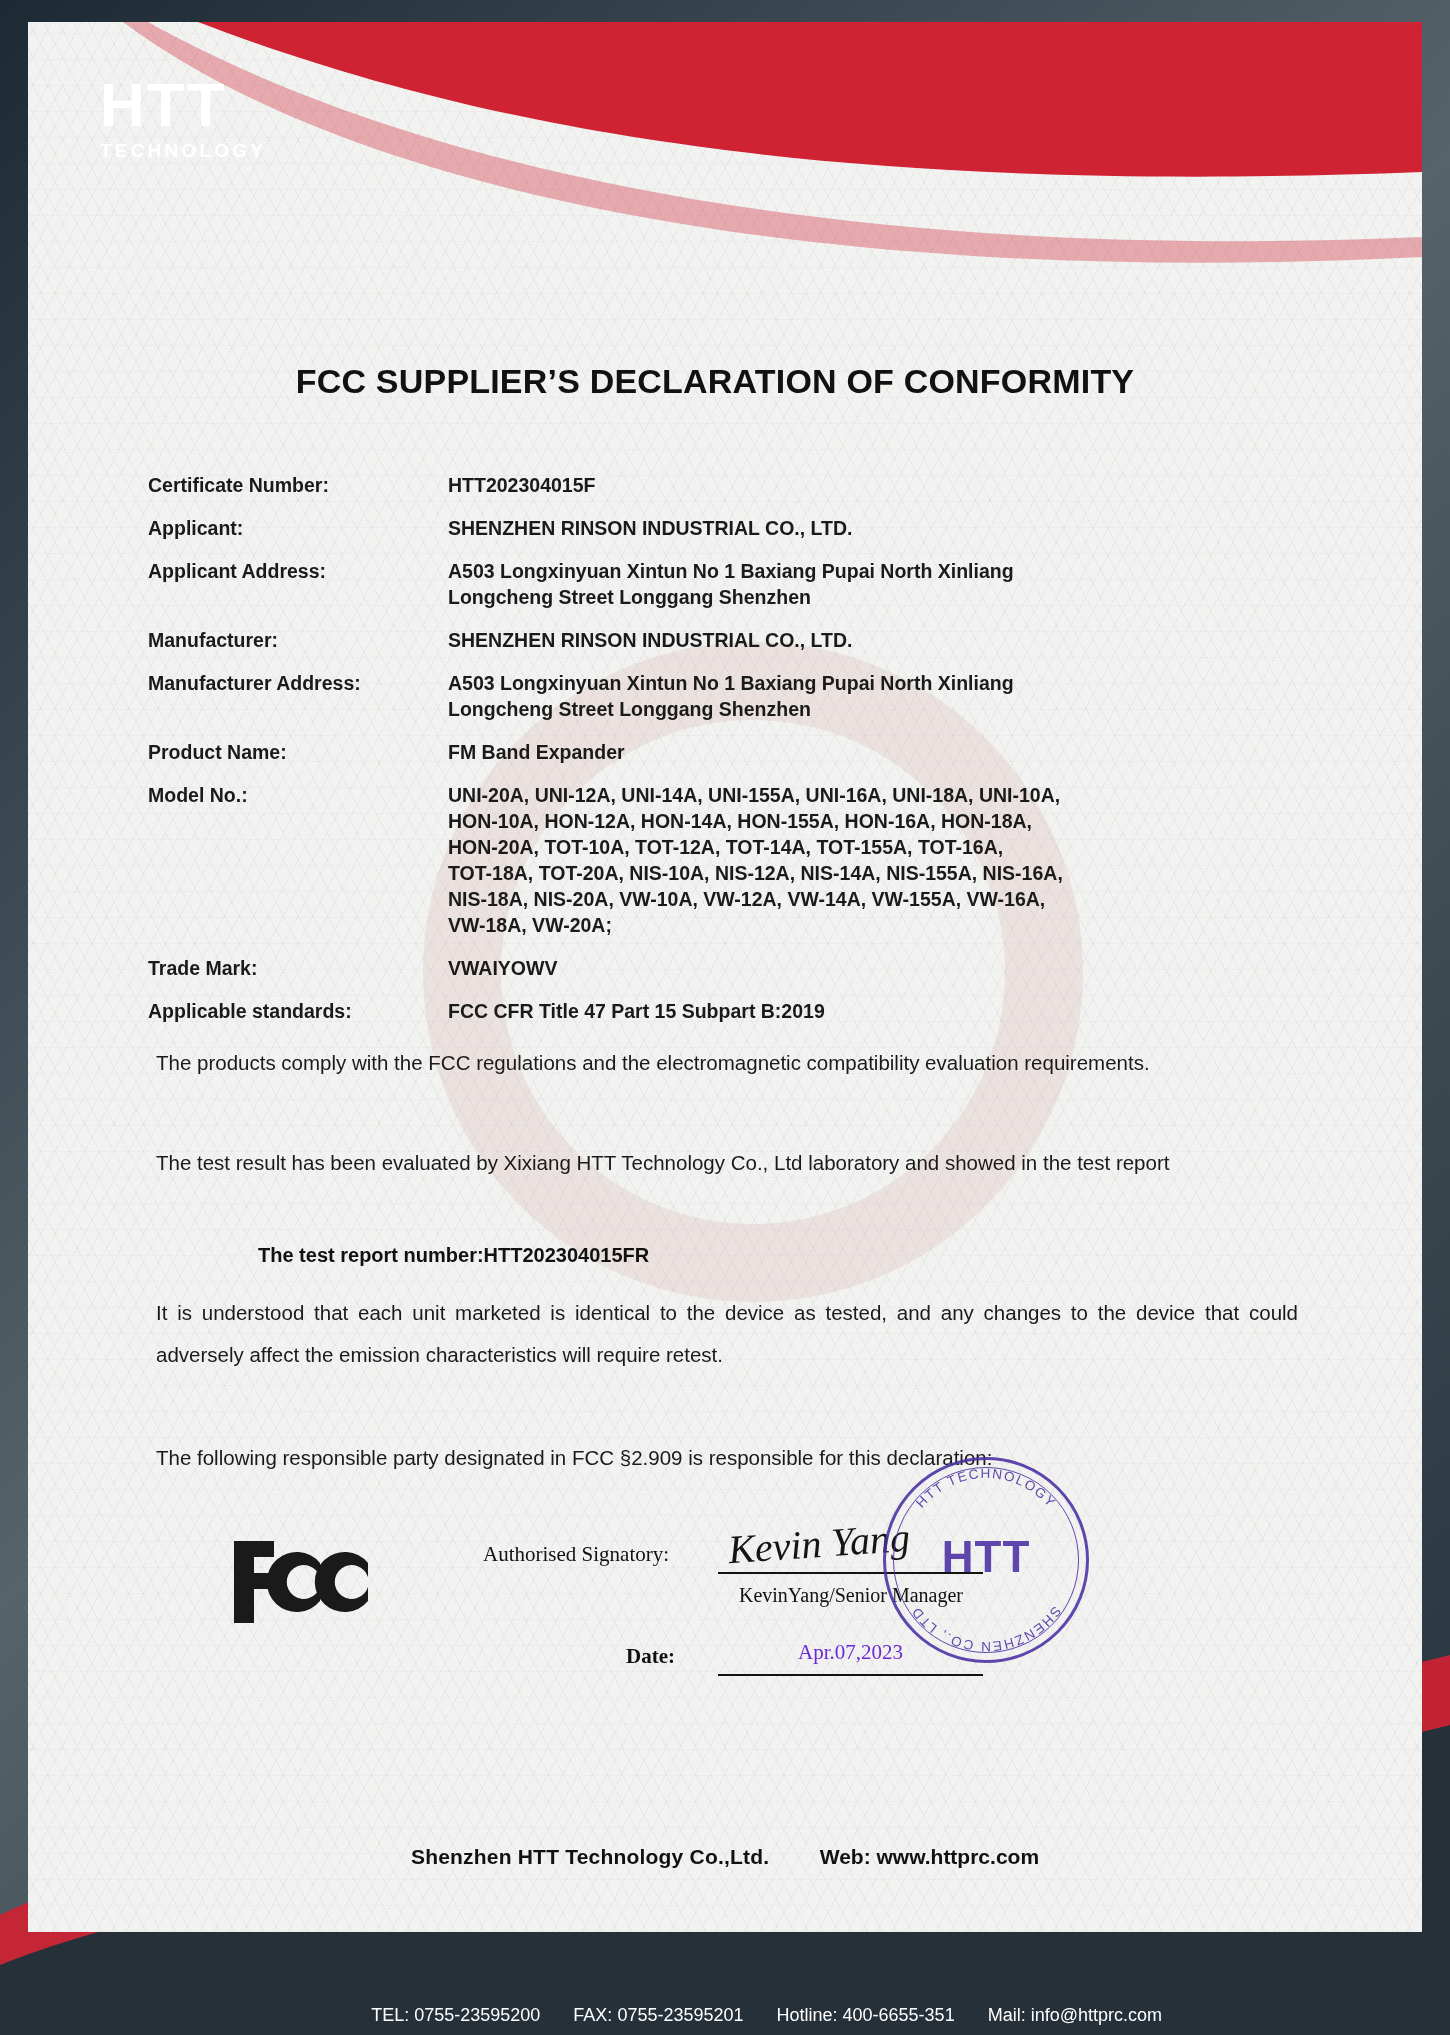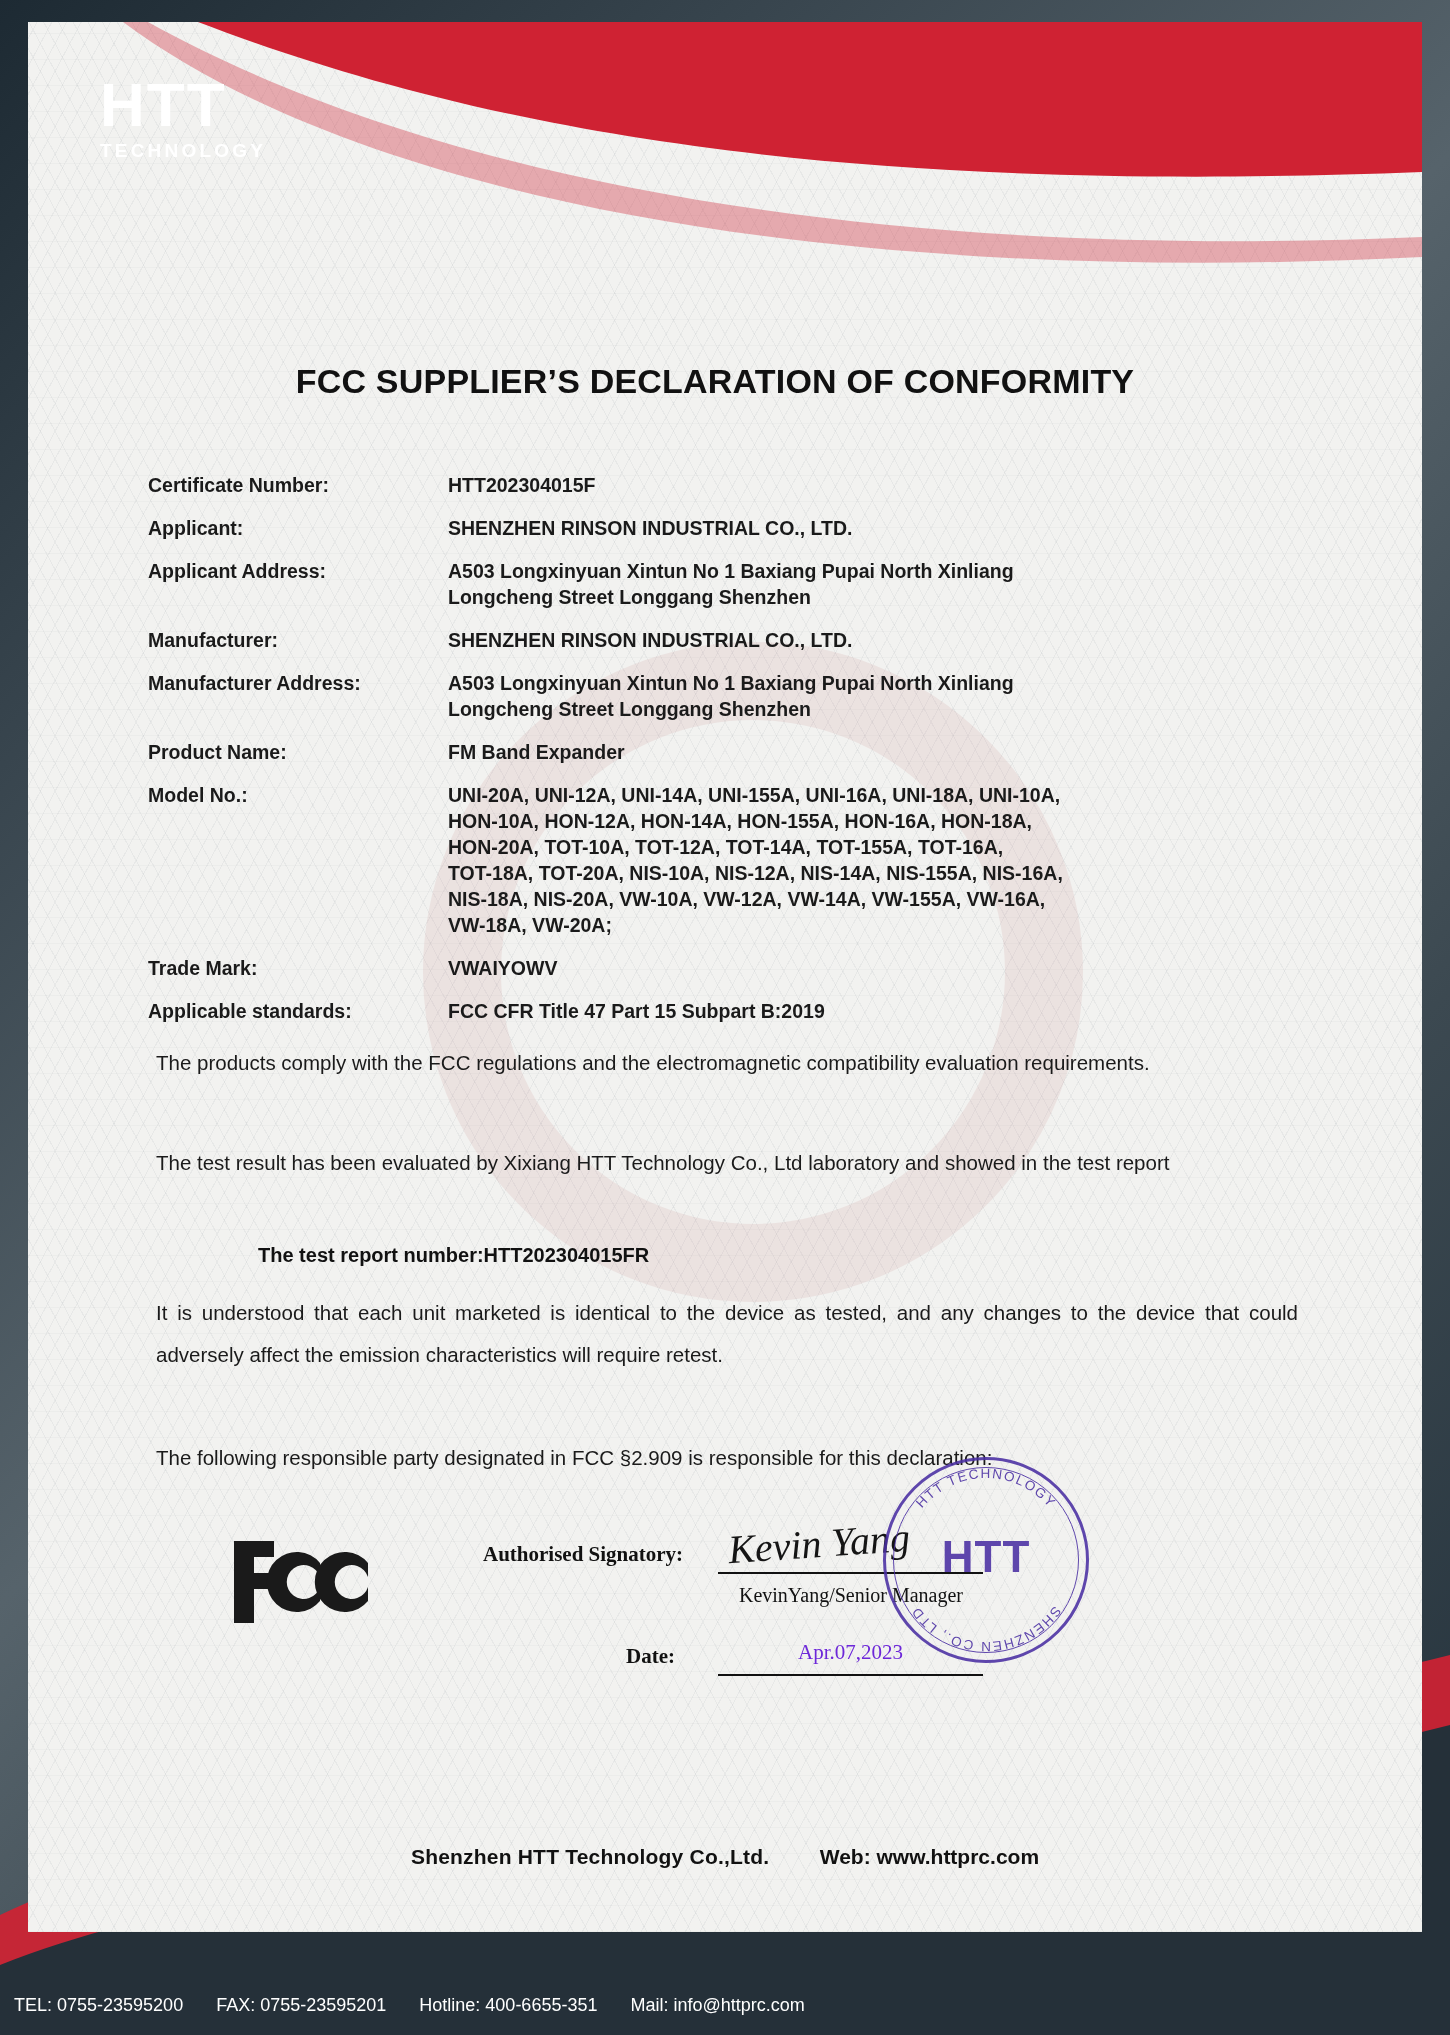--- a/index.html
+++ b/index.html
@@ -173,21 +173,21 @@
     width: 145px;
     height: 74px;
   }
 
   
   .sig-label {
     position: absolute;
     left: 455px;
     top: 1270px;
     font-size: 21px;
-    font-weight: bold;
+    font-weight: normal;
     color: #111;
     font-family: "Liberation Serif", serif;
   }
   .sig-line {
     position: absolute;
     left: 690px;
     top: 1300px;
     width: 265px;
     border-bottom: 2px solid #111;
   }
@@ -300,24 +300,23 @@
     font-size: 21px;
     font-weight: bold;
     color: #111;
     margin-left: 46px;
   }
   .footer-dark {
     position: absolute;
     left: 0;
     bottom: 0;
     width: 1176px;
-    text-align: left;
+    text-align: right;
     color: #ffffff;
     z-index: 8;
-    padding-bottom: 10px;
   }
   .footer-line1 {
     font-size: 18px;
     margin-bottom: 9px;
   }
   .footer-line1 span { margin: 0 14px; }
   .footer-line2 {
     font-size: 18px;
   }
 </style>

